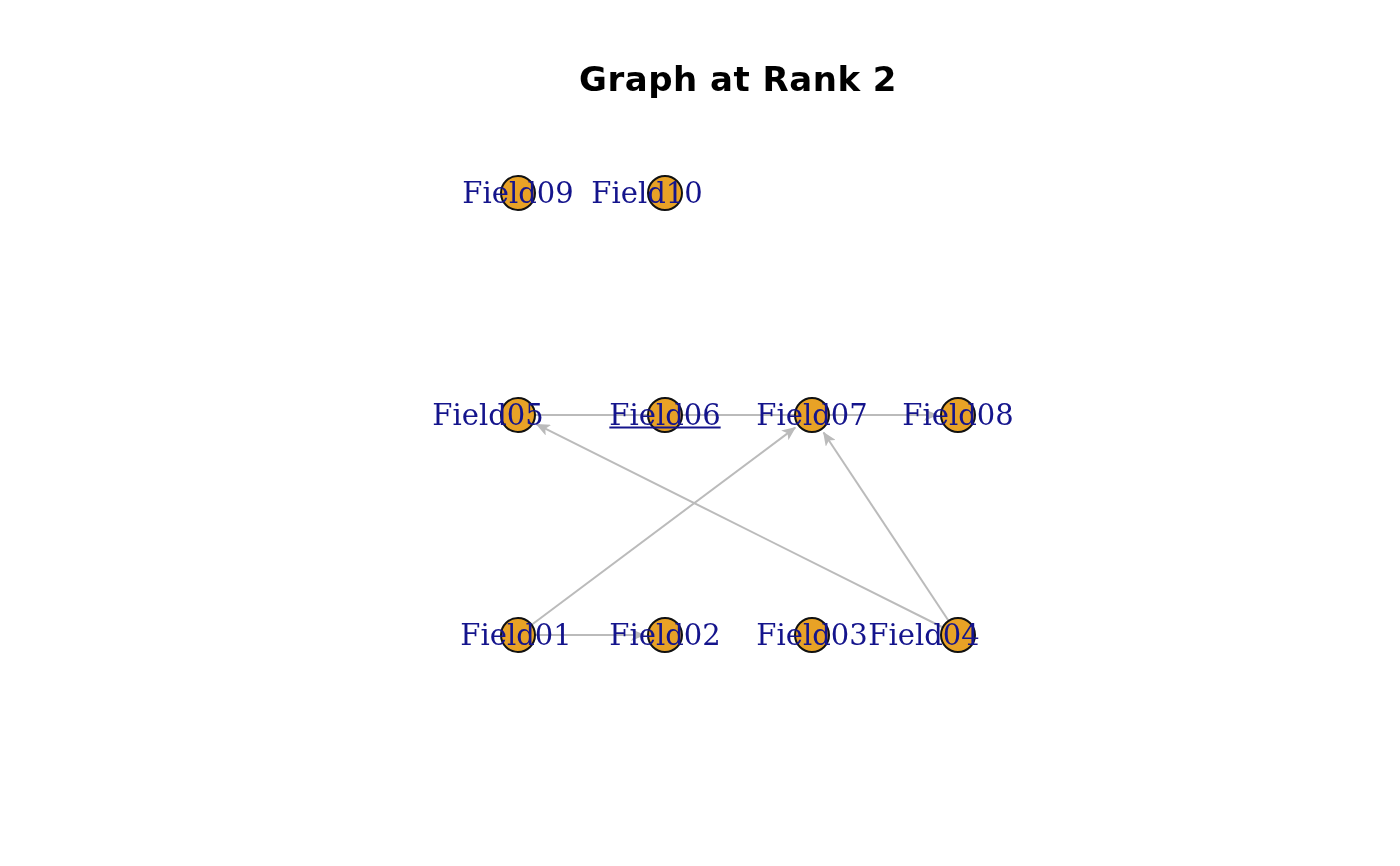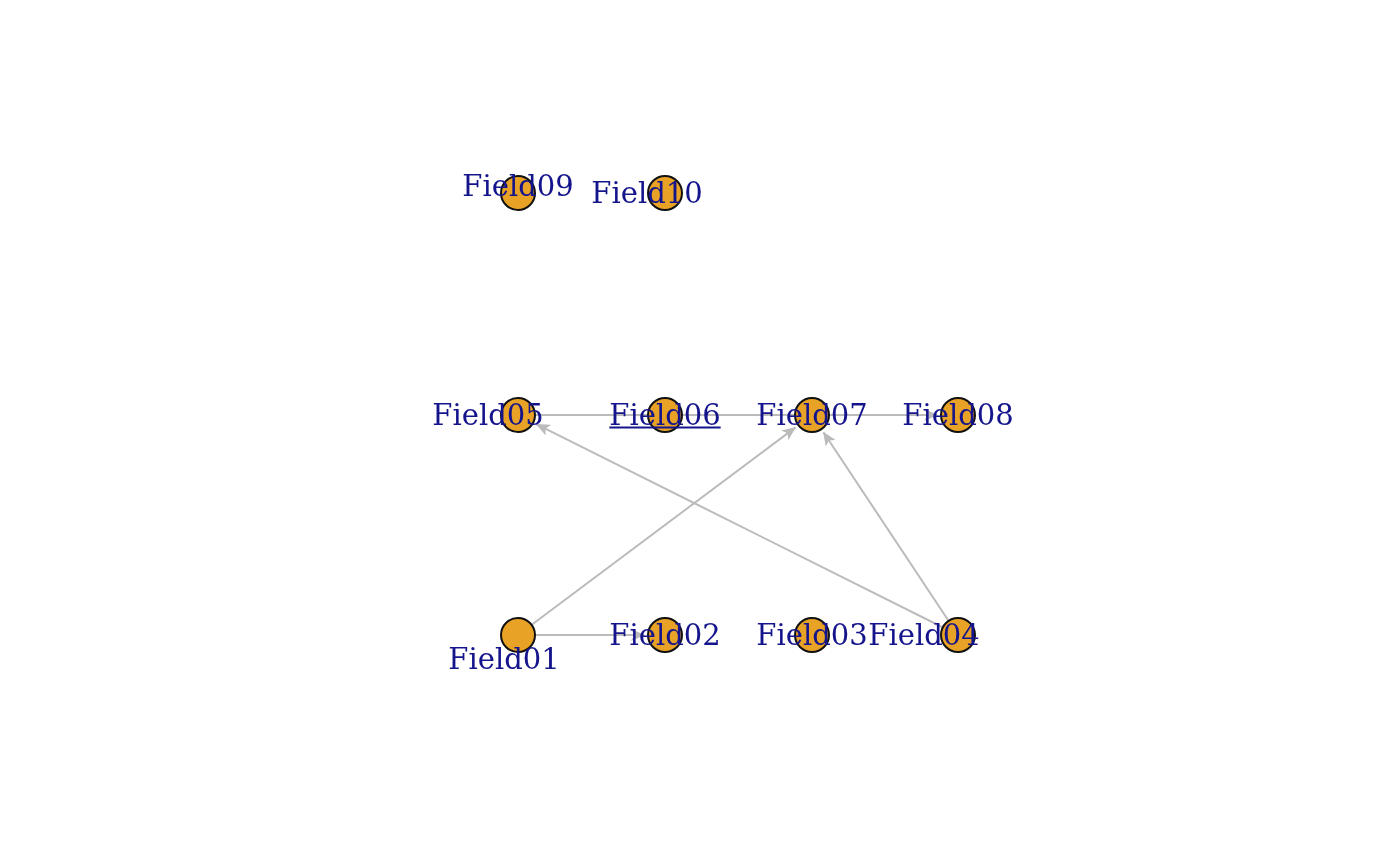--- a/index.html
+++ b/index.html
@@ -60,52 +60,53 @@
     white-space: nowrap;
     z-index: 3;
     line-height: 1;
   }
 </style>
 </head>
 <body>
 
 <div class="canvas" style="--bg: #ffffff; --title-color: #000000; --node-fill: #e8a226; --node-border: #111111; --label-color: #14148c;">
 
+  <div class="chart-title">Graph at Rank 2</div>
 
   <svg class="edge-layer" width="1400" height="866" viewBox="0 0 1400 866" xmlns="http://www.w3.org/2000/svg">
     <defs>
       <marker id="arrowhead" markerUnits="userSpaceOnUse" markerWidth="15" markerHeight="12" refX="13" refY="6" orient="auto">
         <path d="M0,0 L14,6 L0,12 L3.5,6 Z" fill="#bbbbbb"></path>
       </marker>
     </defs>
     <g>
         <line x1="518" y1="635" x2="644" y2="635" stroke="#bbbbbb" stroke-width="2" marker-end="url(#arrowhead)"></line>
         <line x1="518" y1="635" x2="795.1862844856148" y2="427.5816918815127" stroke="#bbbbbb" stroke-width="2" marker-end="url(#arrowhead)"></line>
         <line x1="958" y1="635" x2="536.7829710109983" y2="424.39148550549913" stroke="#bbbbbb" stroke-width="2" marker-end="url(#arrowhead)"></line>
         <line x1="958" y1="635" x2="823.6119703946467" y2="432.4974896357691" stroke="#bbbbbb" stroke-width="2" marker-end="url(#arrowhead)"></line>
         <line x1="518" y1="415" x2="937" y2="415" stroke="#bbbbbb" stroke-width="2" marker-end="url(#arrowhead)"></line>
       </g>
   </svg>
 
   <div class="node-layer">
       <div class="node-circle" style="left: 500px; top: 617px; width: 36px; height: 36px;"></div>
-      <div class="node-label" style="left: 504px; top: 635px; margin-top: 24px;">Field01</div>
+      <div class="node-label" style="left: 516px; top: 635px;">Field01</div>
       <div class="node-circle" style="left: 647px; top: 617px; width: 36px; height: 36px;"></div>
       <div class="node-label" style="left: 665px; top: 635px;">Field02</div>
       <div class="node-circle" style="left: 794px; top: 617px; width: 36px; height: 36px;"></div>
       <div class="node-label" style="left: 812px; top: 635px;">Field03</div>
       <div class="node-circle" style="left: 940px; top: 617px; width: 36px; height: 36px;"></div>
       <div class="node-label" style="left: 924px; top: 635px;">Field04</div>
       <div class="node-circle" style="left: 500px; top: 397px; width: 36px; height: 36px;"></div>
       <div class="node-label" style="left: 488px; top: 415px;">Field05</div>
       <div class="node-circle" style="left: 647px; top: 397px; width: 36px; height: 36px;"></div>
       <div class="node-label" style="left: 665px; top: 415px; text-decoration: underline;">Field06</div>
       <div class="node-circle" style="left: 794px; top: 397px; width: 36px; height: 36px;"></div>
       <div class="node-label" style="left: 812px; top: 415px;">Field07</div>
       <div class="node-circle" style="left: 940px; top: 397px; width: 36px; height: 36px;"></div>
       <div class="node-label" style="left: 958px; top: 415px; text-align: right;">Field08</div>
       <div class="node-circle" style="left: 500px; top: 175px; width: 36px; height: 36px;"></div>
-      <div class="node-label" style="left: 518px; top: 186px;">Field09</div>
+      <div class="node-label" style="left: 518px; top: 193px;">Field09</div>
       <div class="node-circle" style="left: 647px; top: 175px; width: 36px; height: 36px;"></div>
       <div class="node-label" style="left: 647px; top: 193px;">Field10</div>
     </div>
 
 </div>
 
 </body></html>

